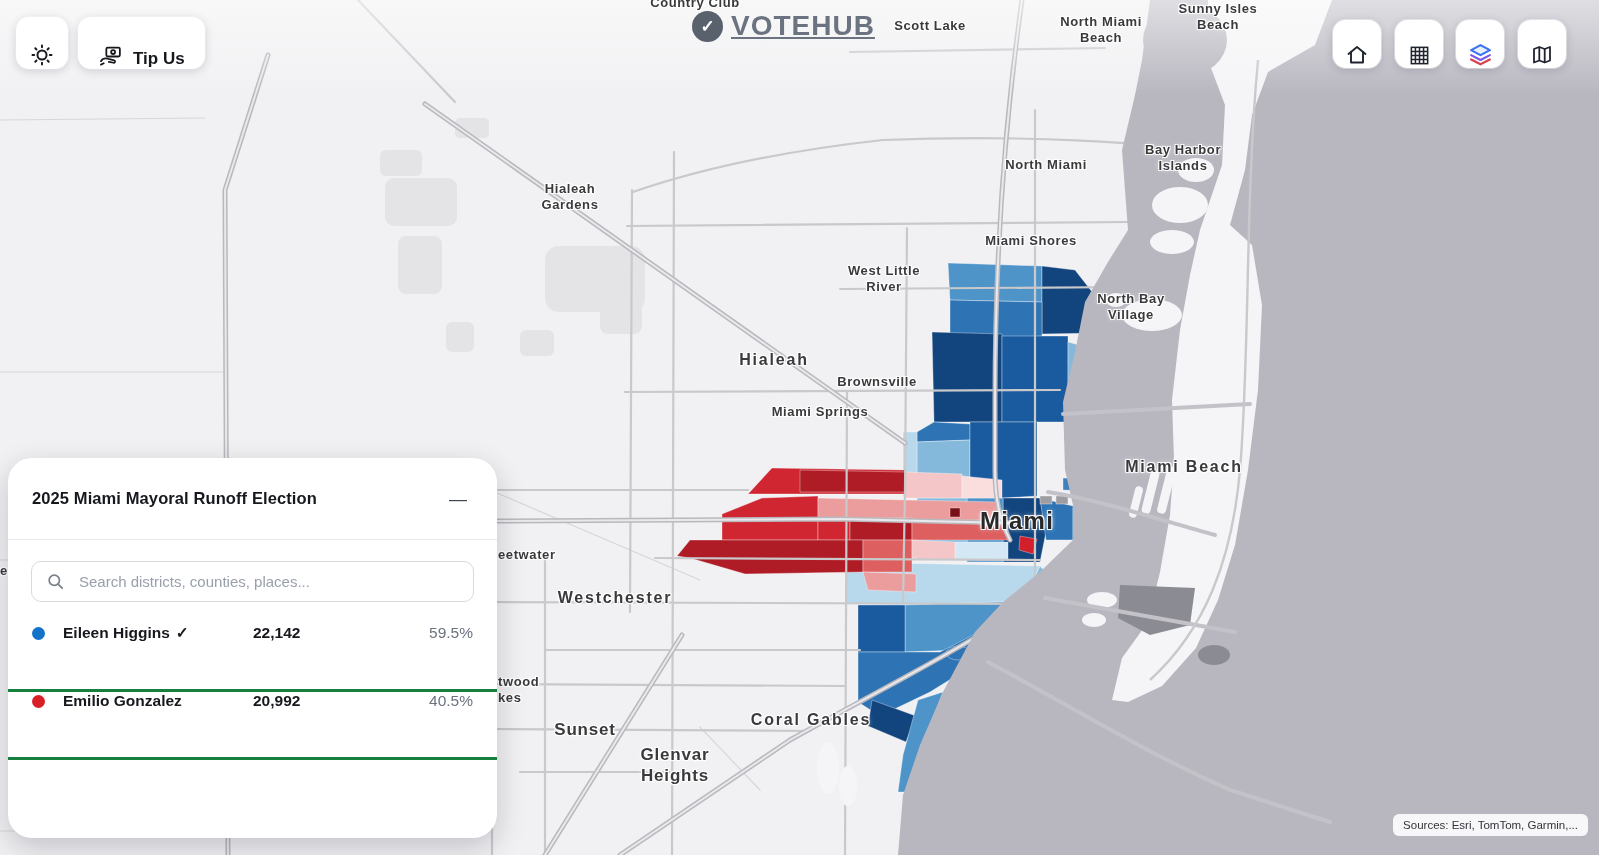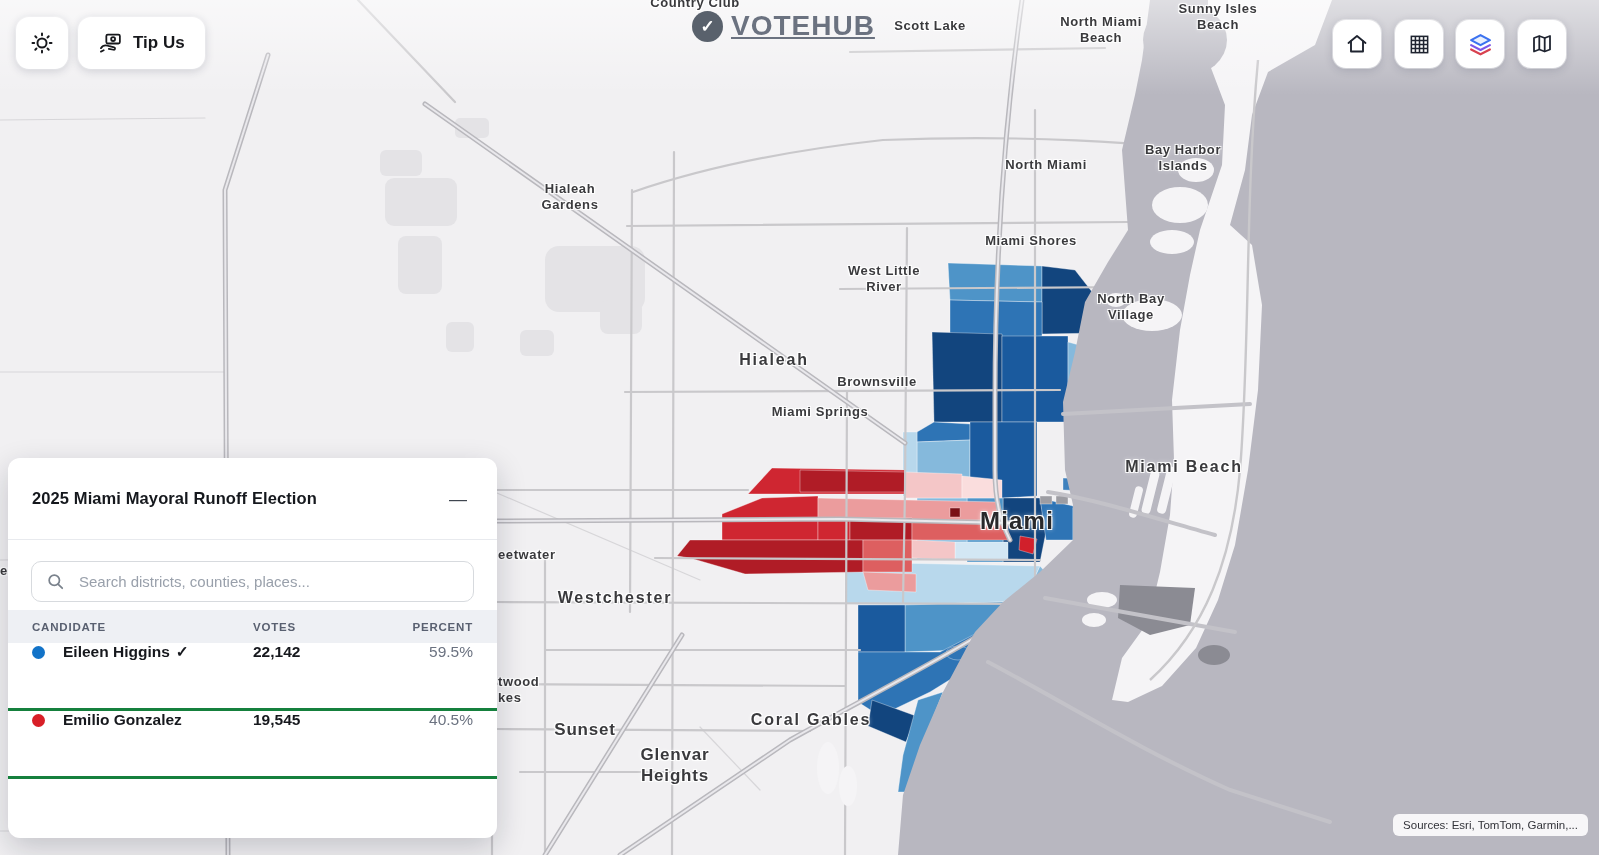--- a/index.html
+++ b/index.html
@@ -18,40 +18,40 @@
                   -1px 1px 0 rgba(255,255,255,.92),1px 1px 0 rgba(255,255,255,.92),
                   0 0 5px rgba(255,255,255,.9);}
   .ml.sm{font-size:13px;letter-spacing:.6px;}
   .ml.md{font-size:17px;letter-spacing:.8px;}
   .ml.lg{font-size:16px;letter-spacing:1.8px;}
   .ml.xl{font-size:24px;letter-spacing:1.2px;font-weight:700;color:#28282b;}
   .ml.left-anchor{transform:translate(0,-50%);text-align:left;}
   
   .fab{position:absolute;background:#fff;border:none;border-radius:13px;
        box-shadow:0 2px 10px rgba(30,34,60,.18),0 0 0 1px rgba(255,255,255,.6);
-       display:flex;align-items:center;justify-content:center;cursor:pointer;}
+       display:flex;align-items:flex-end;justify-content:center;cursor:pointer;}
   #theme-btn{left:16px;top:17px;width:52px;height:52px;}
   #tipus-btn{left:78px;top:17px;height:52px;padding:0 20px;gap:10px;
              font-weight:700;font-size:17px;color:#17181c;font-family:inherit;}
   .nav-btn{top:20px;width:48px;height:48px;}
   
   #logo{position:absolute;left:692px;top:10px;display:flex;align-items:center;gap:8px;}
   #logo-badge{width:31px;height:31px;border-radius:50%;background:#59616c;color:#fff;
               display:flex;align-items:center;justify-content:center;font-size:17px;font-weight:800;}
   #logo-text{font-size:28px;font-weight:800;color:#6b7280;letter-spacing:1px;text-decoration:underline;}
   
   #panel{position:absolute;left:8px;top:458px;width:489px;height:380px;background:#fff;
-         border-radius:12px;box-shadow:0 10px 30px rgba(15,20,40,.20);overflow:hidden;
+         border-radius:24px;box-shadow:0 10px 30px rgba(15,20,40,.20);overflow:hidden;
          font-family:inherit;}
   #panel-head{display:flex;align-items:center;justify-content:space-between;
               padding:0 24px;height:82px;border-bottom:1px solid #e8eaee;}
   #panel-title{font-size:16.5px;font-weight:700;color:#15181d;letter-spacing:.1px;}
   #collapse-btn{background:none;border:none;font-size:18px;color:#3f4650;cursor:pointer;
                 padding:4px 6px;line-height:1;}
-  #search-wrap{padding:21px 23px 8px 23px;}
+  #search-wrap{padding:21px 23px 22px 23px;}
   #search-box{display:flex;align-items:center;gap:12px;height:41px;border:1px solid #d7dade;
               border-radius:10px;padding:0 14px;background:#fff;}
   #search-box input{border:none;outline:none;flex:1;font-size:15px;color:#2b2f36;
                     font-family:inherit;background:transparent;}
   #search-box input::placeholder{color:#99a0ab;}
   #thead{display:flex;align-items:center;height:33px;background:#eef0f4;padding:0 24px;
          font-size:11.5px;font-weight:700;color:#596070;letter-spacing:.8px;}
   .col-name{flex:1;}
   .col-votes{width:125px;}
   .col-pct{width:95px;text-align:right;}
@@ -328,39 +328,34 @@
     </div>
     <div id="search-wrap">
       <div id="search-box">
         <svg width="19" height="19" viewBox="0 0 24 24" fill="none" stroke="#7a828c" stroke-width="2.2" stroke-linecap="round">
           <circle cx="10.5" cy="10.5" r="6.5"></circle>
             <path d="M15.5 15.5 L20.5 20.5"></path>
         </svg>
         <input type="text" placeholder="Search districts, counties, places..." style="">
       </div>
     </div>
-    <div id="thead">
-      <div class="col-name">CANDIDATE</div>
-      <div class="col-votes">VOTES</div>
-      <div class="col-pct">PERCENT</div>
-    </div>
     <div class="trow">
       <div class="col-name cand">
         <span class="dot dot-dem"></span>
         <span>Eileen Higgins</span>
         <span>✓</span>
       </div>
       <div class="col-votes votes">22,142</div>
       <div class="col-pct pct">59.5%</div>
     </div>
     <div class="trow">
       <div class="col-name cand">
         <span class="dot dot-rep"></span>
         <span>Emilio Gonzalez</span>
       </div>
-      <div class="col-votes votes">19,545</div>
+      <div class="col-votes votes">20,992</div>
       <div class="col-pct pct">40.5%</div>
     </div>
   </div>
 
   <div id="attrib">Sources: Esri, TomTom, Garmin,...</div>
 
 </div>
 
 </body></html>

